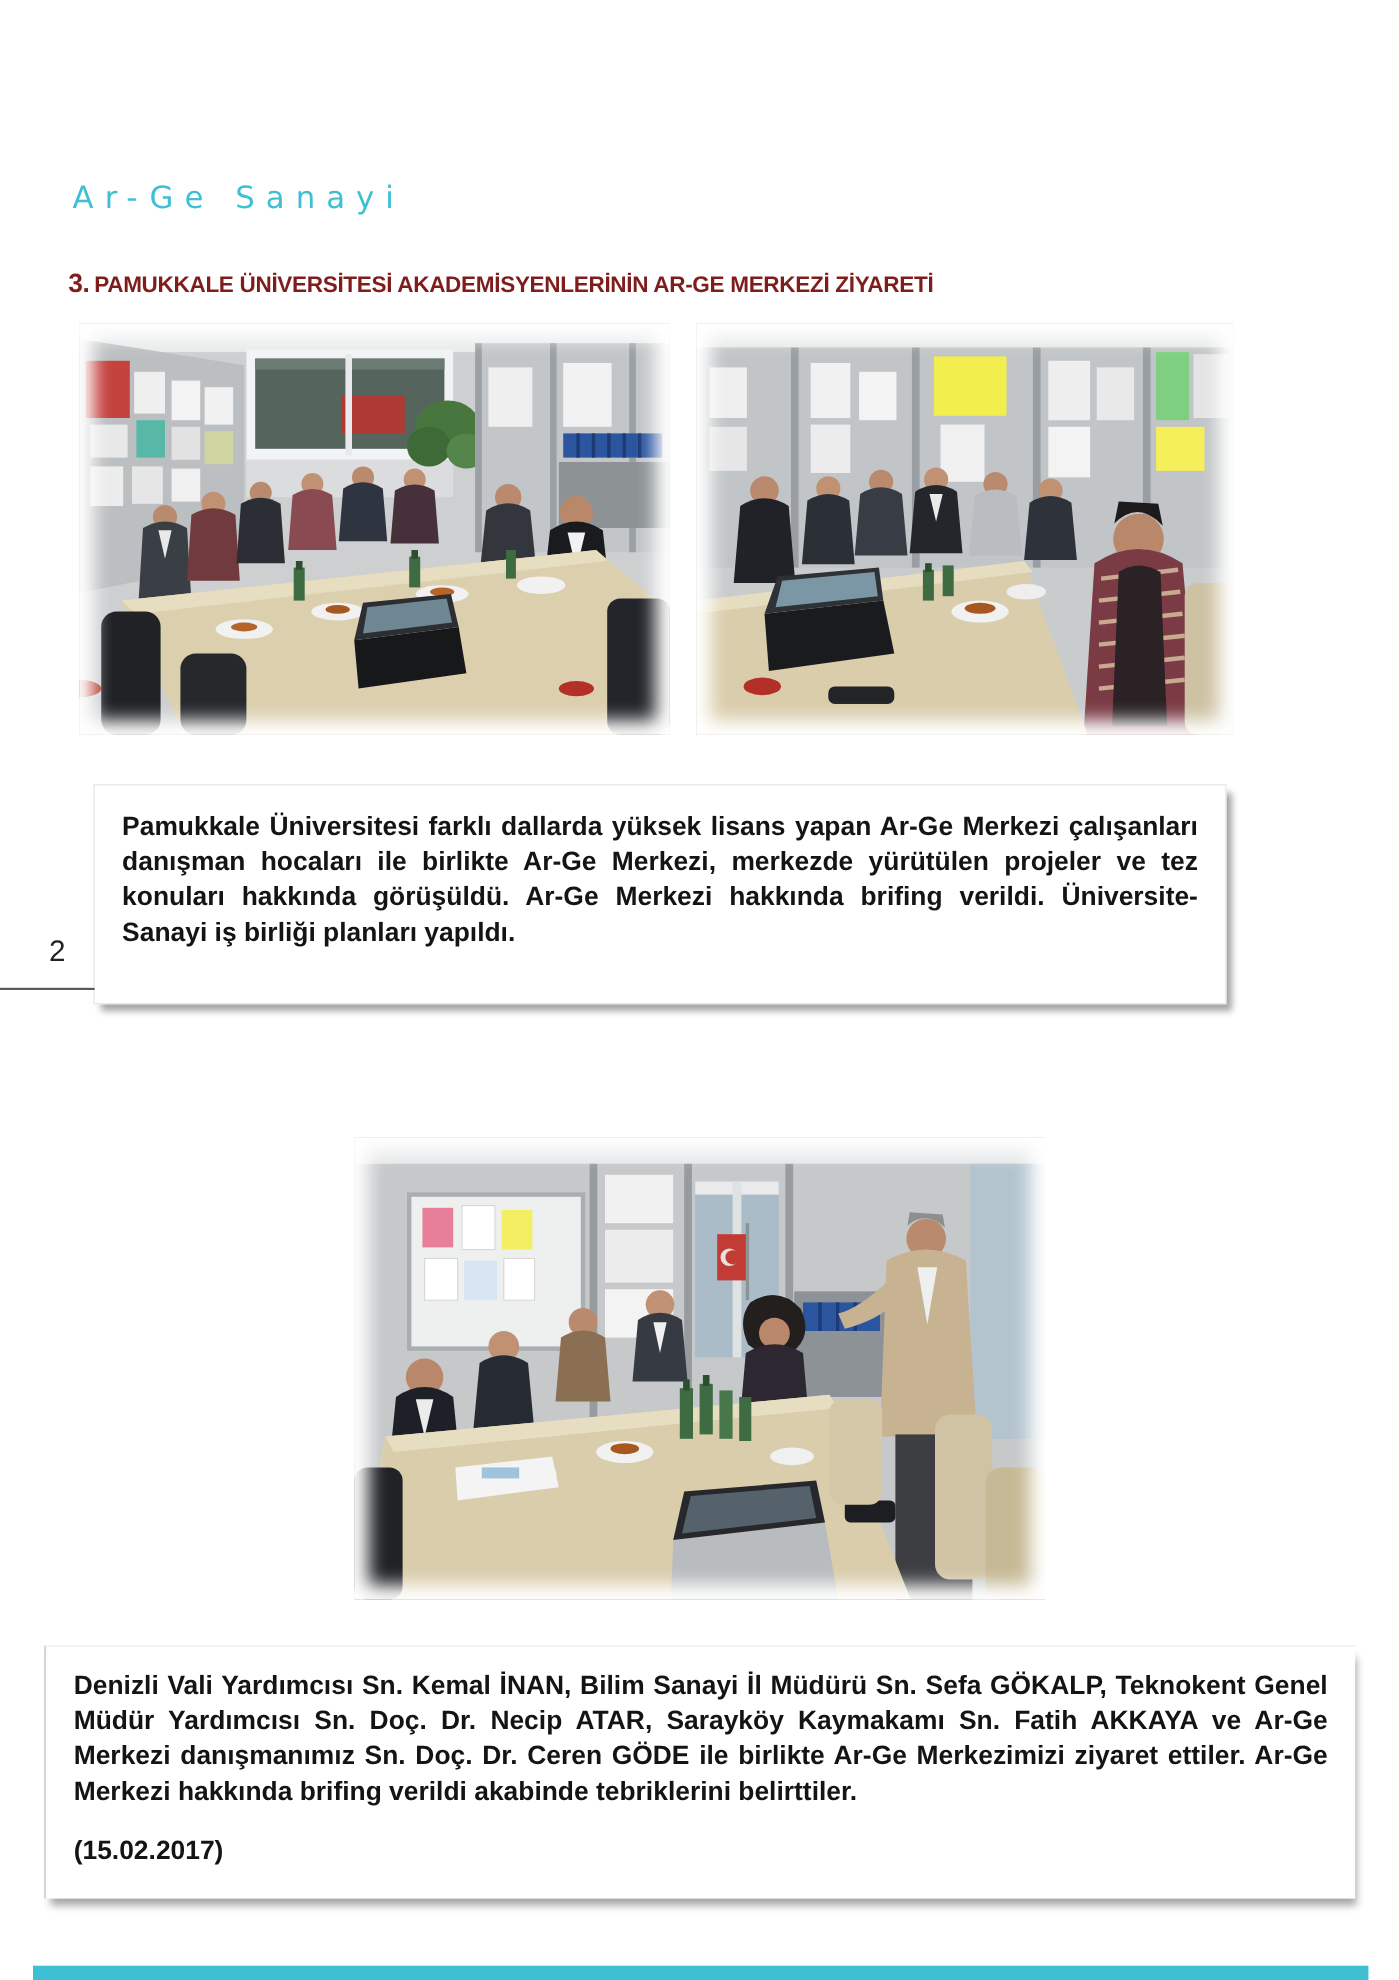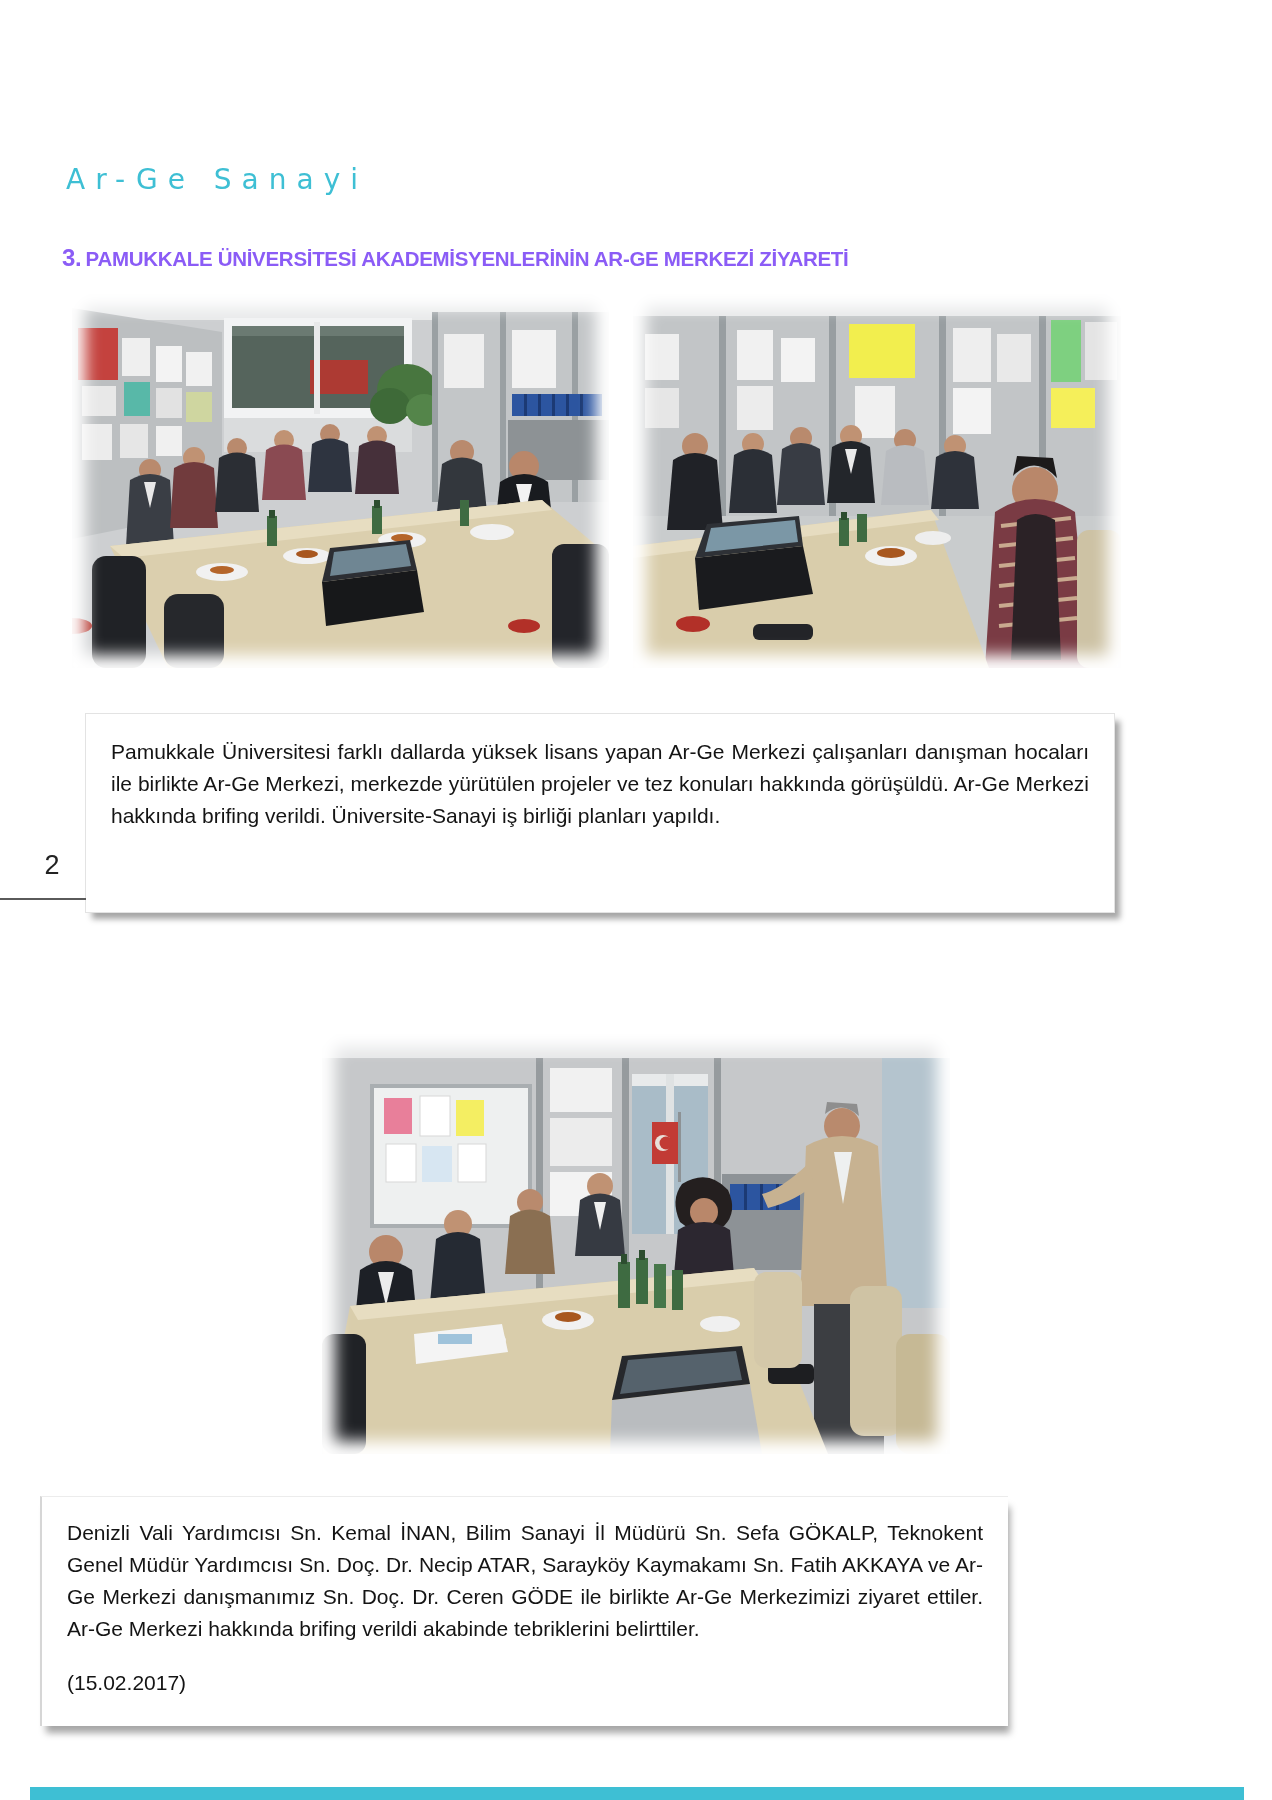--- a/index.html
+++ b/index.html
@@ -15,49 +15,49 @@
     color:#3EBFD4;letter-spacing:-3px;
   }
   .brand-sub{
     position:absolute;left:66px;top:163px;
     font-family:"DejaVu Sans", sans-serif;
     font-size:28px;color:#3EBFD4;letter-spacing:10px;white-space:nowrap;
   }
   
   .heading{
     position:absolute;left:62px;
-    font-weight:bold;letter-spacing:-0.3px;color:#8b5cf6;
+    font-weight:bold;letter-spacing:-0.3px;color:#7f1d1d;
   }
   .heading .h-num{font-size:24px;}
   .heading .h-txt{font-size:20.5px;}
   #heading-3{top:244px;width:1060px;}
   #heading-4{top:954px;width:1000px;line-height:30px;}
   
   .photo{position:absolute;overflow:hidden;background:#cfd1d2;}
   .photo svg{display:block;}
   .photo::after{
     content:"";position:absolute;inset:0;pointer-events:none;
     box-shadow:inset 0 0 16px 13px #ffffff;
   }
   #photo-1{left:72px;top:294px;width:537px;height:374px;}
   #photo-2{left:633px;top:294px;width:488px;height:374px;}
   #photo-3{left:322px;top:1034px;width:628px;height:420px;}
   
   .textbox{
     position:absolute;background:#ffffff;
-    font-size:21px;line-height:32px;color:#141414;
+    font-size:24px;line-height:32px;color:#141414;font-weight:bold;
   }
   #textbox-1{
     left:85px;top:713px;width:1030px;height:200px;
     border:1px solid #e3e3e3;
     box-shadow:6px 7px 6px -1px #a6a6a6;
     padding:22px 25px;box-sizing:border-box;
   }
   #textbox-2{
-    left:40px;top:1496px;width:968px;height:230px;
+    left:40px;top:1496px;width:1192px;height:230px;
     border-left:2px solid #d6d6d6;border-top:1px solid #ececec;
     box-shadow:4px 9px 7px -2px #a6a6a6;
     padding:20px 25px;box-sizing:border-box;
   }
   .para{margin:0;text-align:justify;text-align-last:left;}
   .date{margin:22px 0 0 0;}
   
   .page-num{
     position:absolute;left:40px;top:850px;width:24px;
     font-size:27px;color:#222;text-align:center;

